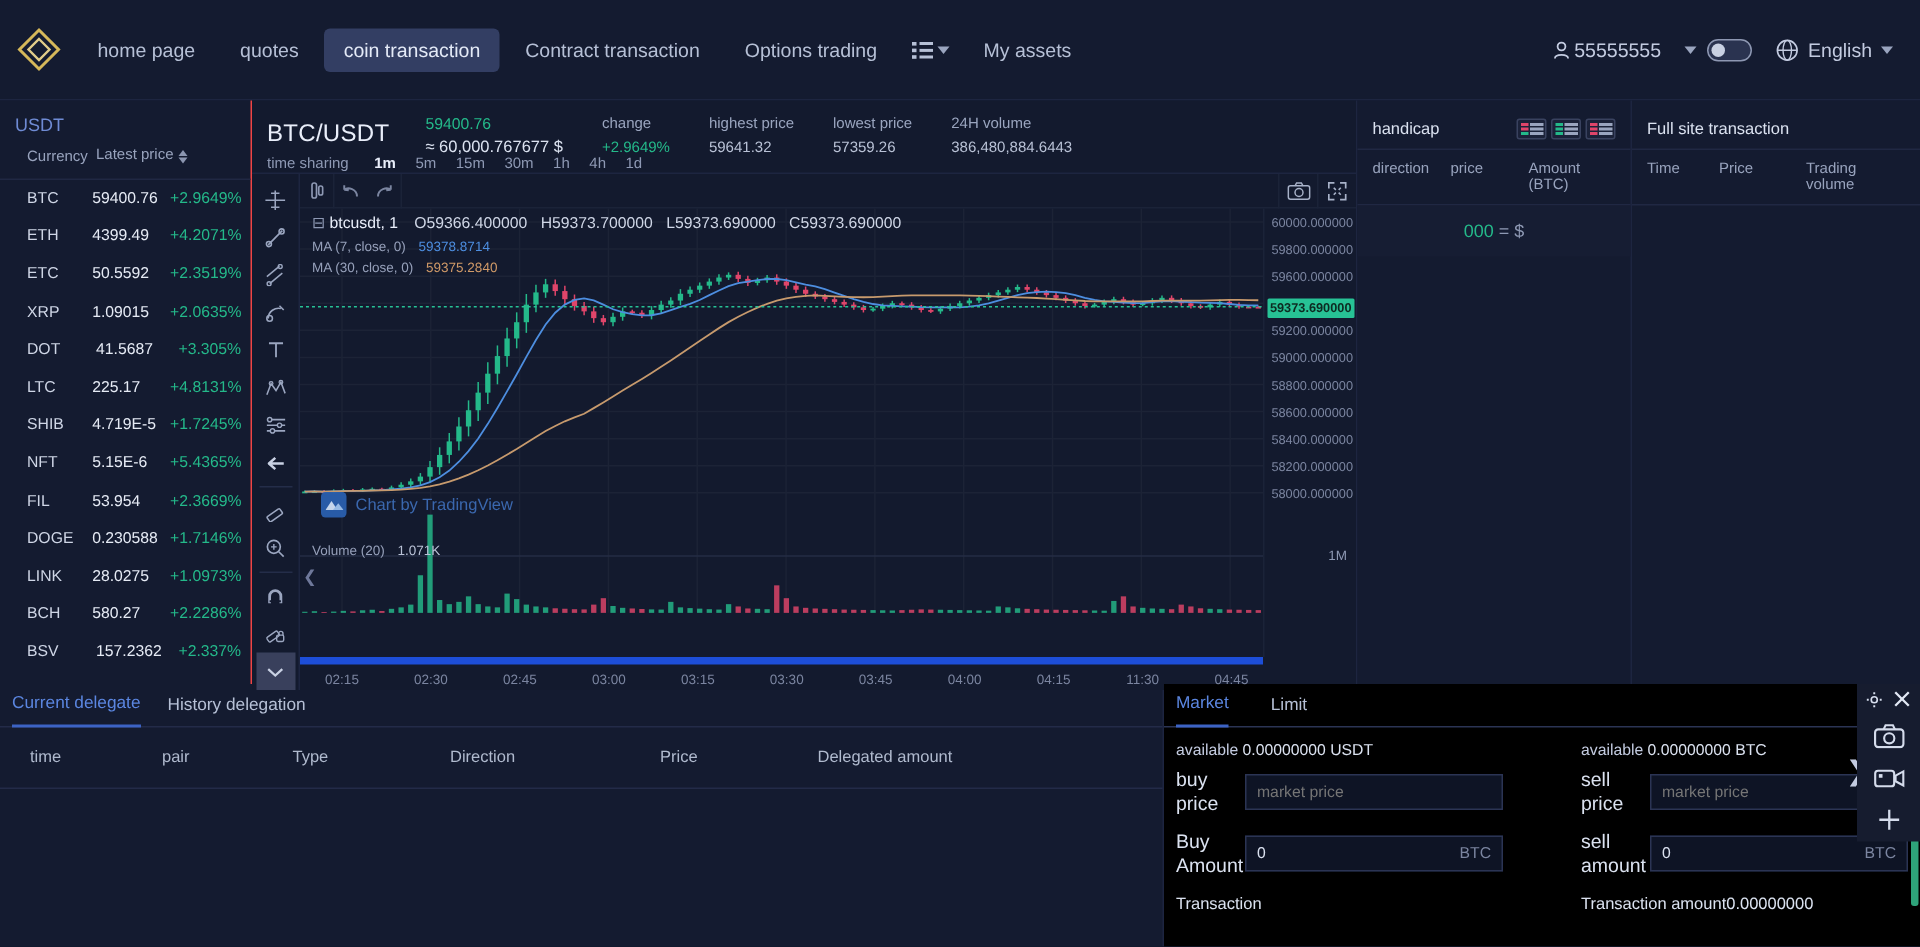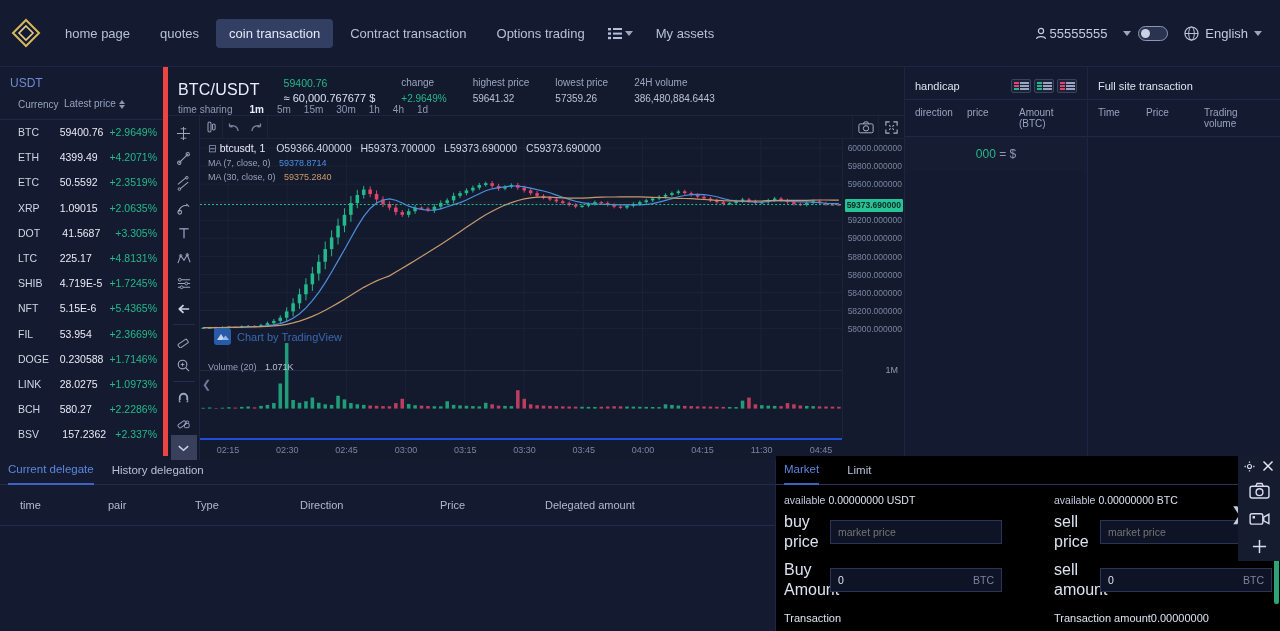--- a/index.html
+++ b/index.html
@@ -39,21 +39,21 @@
     border: 1px solid #8d97b2; background: #2a3350;
     position: relative; cursor: pointer;
   }
   .toggle i { position: absolute; left: 2px; top: 2px; width: 9px; height: 9px; border-radius: 50%; background: #c9d1e3; }
   .lang { display: flex; align-items: center; gap: 6px; font-size: 13px; color: #c3cbe0; cursor: pointer; }
 
   
   .body-row { display: flex; height: 389px; }
 
   
-  .coinlist { width: 168px; background: #141b30; border-right: 5px solid #ef4444; position: relative; }
+  .coinlist { width: 168px; background: #141b30; border-right: 1px solid #ef4444; position: relative; }
   .coinlist-title { font-size: 12px; color: #6f8bd4; padding: 9px 0 6px 10px; }
   .cl-head {
     display: flex; font-size: 10px; color: #98a3bd;
     padding: 2px 6px 8px 6px; border-bottom: 1px solid #202843;
   }
   .cl-c1 { width: 58px; padding-left: 12px; display:flex; align-items:center;}
   .cl-c2 { width: 52px; line-height: 1.25; }
   .cl-c3 { flex: 1; display: flex; align-items: center; gap: 2px; }
   .sortarr { display: inline-flex; flex-direction: column; gap: 1px; margin-left: 3px; }
   .sortarr span { width: 0; height: 0; border-left: 3px solid transparent; border-right: 3px solid transparent; }
@@ -137,21 +137,21 @@
     border-left: 1px solid #1b2338; z-index: 5;
   }
   .ptick { position: absolute; right: 2px; font-size: 8.5px; color: #7b85a0; }
   .plast {
     position: absolute; right: 1px; background: #27c295; color: #0d2b22;
     font-size: 8.5px; padding: 1.5px 2px; border-radius: 1px; font-weight: bold;
   }
   .mlabel { position: absolute; right: 6px; font-size: 9px; color: #8e99b4; }
   .taxis {
     position: absolute; left: 0; right: 62px; bottom: 0; height: 22px;
-    border-top: 2px solid #1d4ed8; z-index: 5;
+    border-top: 5px solid #1d4ed8; z-index: 5;
   }
   .ttick { position: absolute; top: 5px; font-size: 9px; color: #7b85a0; transform: translateX(-50%); }
   .lpan { position: absolute; left: 2px; top: 262px; font-size: 11px; color: #6e789a; z-index: 6; }
 
   
   .rightcol { width: 375px; display: flex; background: #141b30; }
   .hc { width: 183px; border-right: 1px solid #1d2540; }
   .fs { flex: 1; }
   .panel-title {
     height: 26px; display: flex; align-items: center;
@@ -189,21 +189,21 @@
   .br { flex: 1; background: #000000; position: relative; }
   .trade-tabs { display: flex; align-items: center; height: 29px; padding-left: 8px; gap: 28px; border-bottom: 1px solid #2b3454; }
   .trade-tabs .tt { font-size: 11.5px; color: #b6c0d6; cursor: pointer; height:29px; display:flex; align-items:center;}
   .trade-tabs .tt.active { color: #5b86e0; border-bottom: 2px solid #3c63c4; }
   .trade-tabs .tt-right { margin-left: auto; font-size: 11px; color: #b6c0d6; padding-right: 6px; }
   .trade-grid { display: flex; gap: 36px; }
   .tg-col { width: 50%; padding: 0 8px; }
   .avail { font-size: 10.5px; color: #c3cbe0; padding: 9px 0 6px 0; }
   .avail b { font-weight: normal; color: #dbe2f0; }
   .fieldrow { display: flex; align-items: center; margin-bottom: 8px; }
-  .flbl { font-size: 16px; color: #dbe2f0; width: 46px; line-height: 1.25; flex-shrink: 0; }
+  .flbl { font-size: 13px; color: #dbe2f0; width: 46px; line-height: 1.25; flex-shrink: 0; }
   .finput {
     flex: 1; height: 24px; background: #0e1425; border: 1px solid #2b3454;
     display: flex; align-items: center; padding: 0 7px; cursor: text;
   }
   .finput input {
     flex: 1; background: transparent; border: none; outline: none;
     font-size: 10.5px; color: #dbe2f0; font-family: "Liberation Sans", sans-serif;
   }
   .finput input::placeholder { color: #6b7header; }
   .finput .unit { font-size: 10.5px; color: #7b85a0; }

